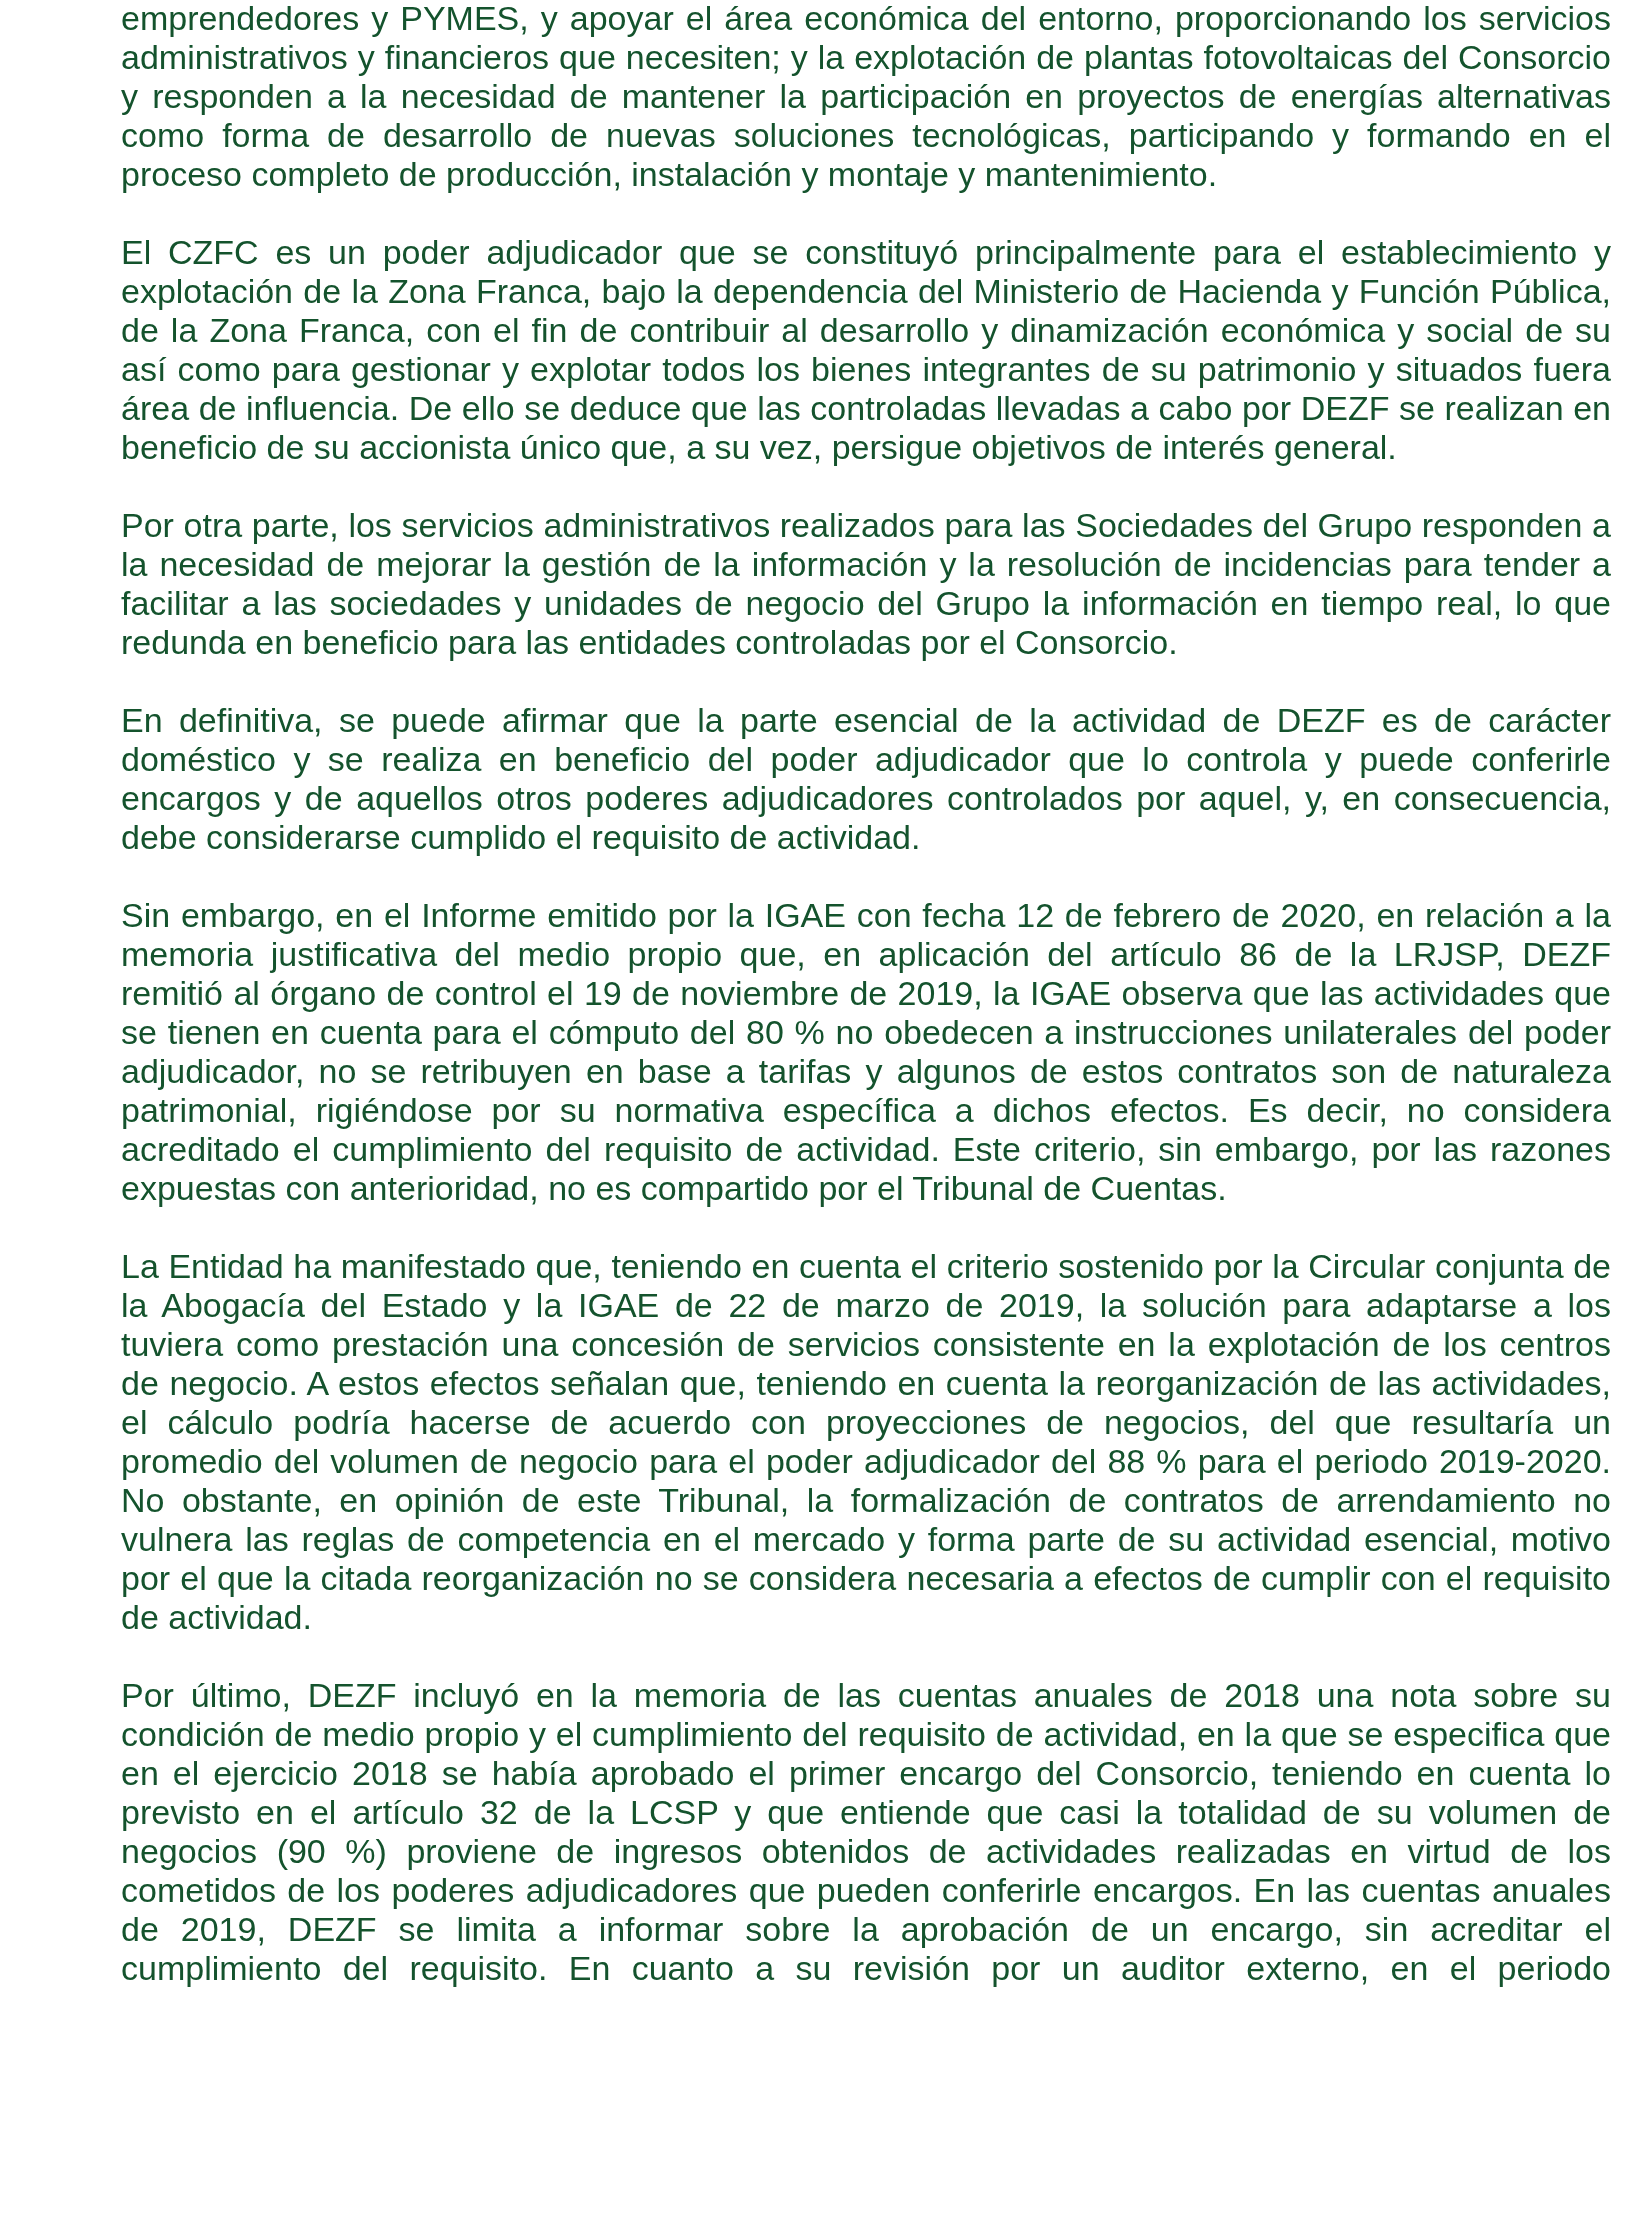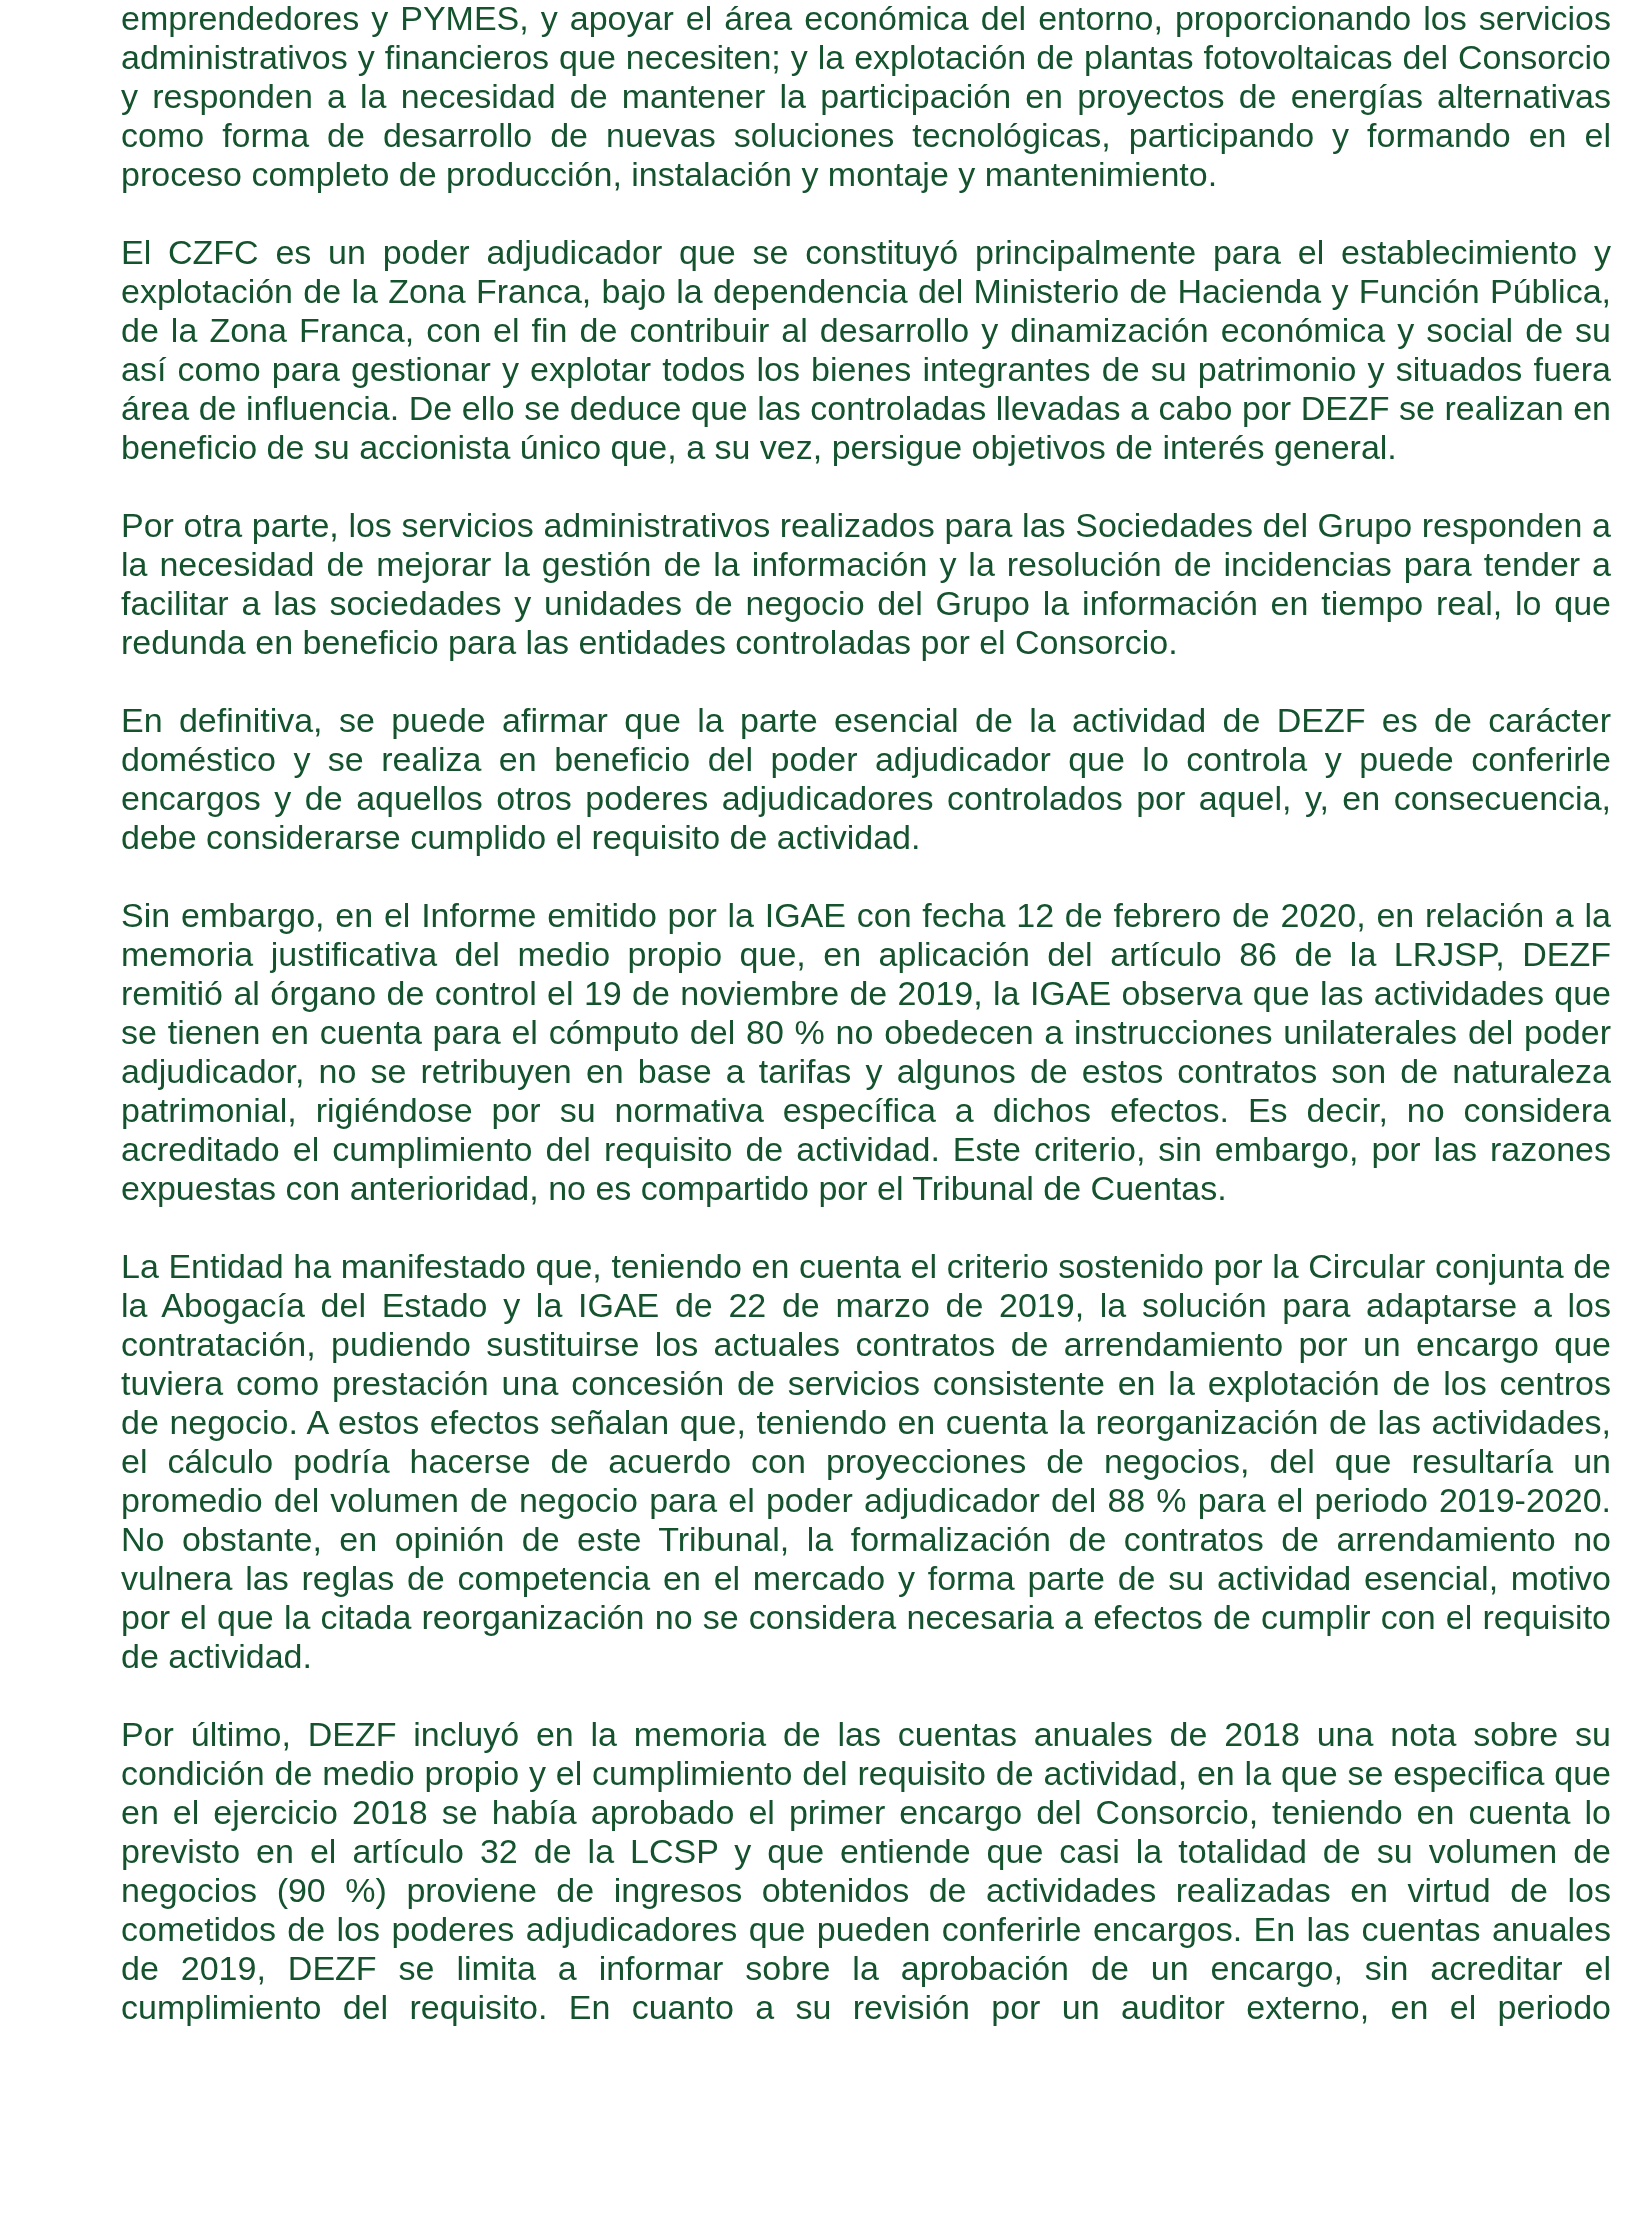--- a/index.html
+++ b/index.html
@@ -83,21 +83,20 @@
     <span class="line">se tienen en cuenta para el cómputo del 80 % no obedecen a instrucciones unilaterales del poder</span>
     <span class="line">adjudicador, no se retribuyen en base a tarifas y algunos de estos contratos son de naturaleza</span>
     <span class="line">patrimonial, rigiéndose por su normativa específica a dichos efectos. Es decir, no considera</span>
     <span class="line">acreditado el cumplimiento del requisito de actividad. Este criterio, sin embargo, por las razones</span>
     <span class="line last">expuestas con anterioridad, no es compartido por el Tribunal de Cuentas.</span>
   </div>
 
   <div class="para">
     <span class="line">La Entidad ha manifestado que, teniendo en cuenta el criterio sostenido por la Circular conjunta de</span>
     <span class="line">la Abogacía del Estado y la IGAE de 22 de marzo de 2019, la solución para adaptarse a los</span>
-    <span class="line">contratación, pudiendo sustituirse los actuales contratos de arrendamiento por un encargo que</span>
     <span class="line">tuviera como prestación una concesión de servicios consistente en la explotación de los centros</span>
     <span class="line">de negocio. A estos efectos señalan que, teniendo en cuenta la reorganización de las actividades,</span>
     <span class="line">el cálculo podría hacerse de acuerdo con proyecciones de negocios, del que resultaría un</span>
     <span class="line">promedio del volumen de negocio para el poder adjudicador del 88 % para el periodo 2019-2020.</span>
     <span class="line">No obstante, en opinión de este Tribunal, la formalización de contratos de arrendamiento no</span>
     <span class="line">vulnera las reglas de competencia en el mercado y forma parte de su actividad esencial, motivo</span>
     <span class="line">por el que la citada reorganización no se considera necesaria a efectos de cumplir con el requisito</span>
     <span class="line last">de actividad.</span>
   </div>
 

